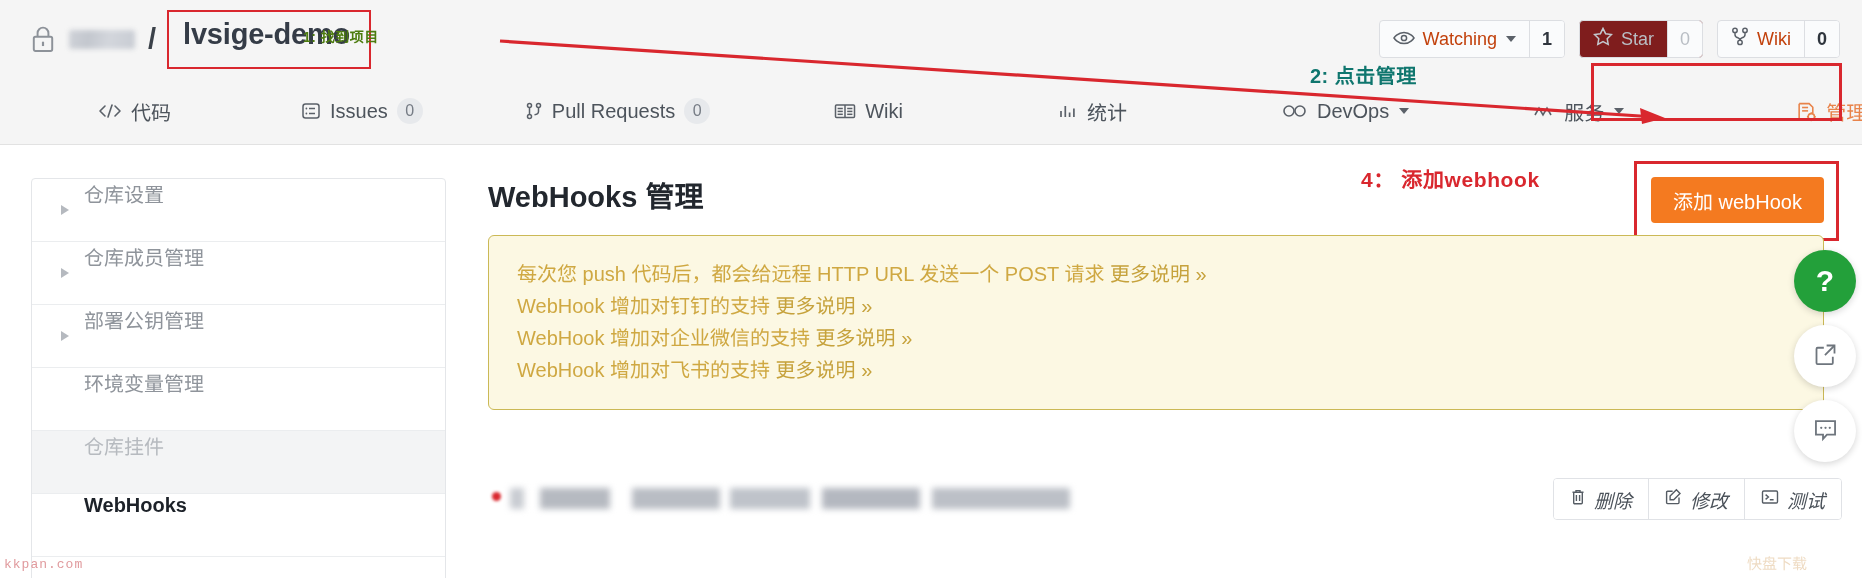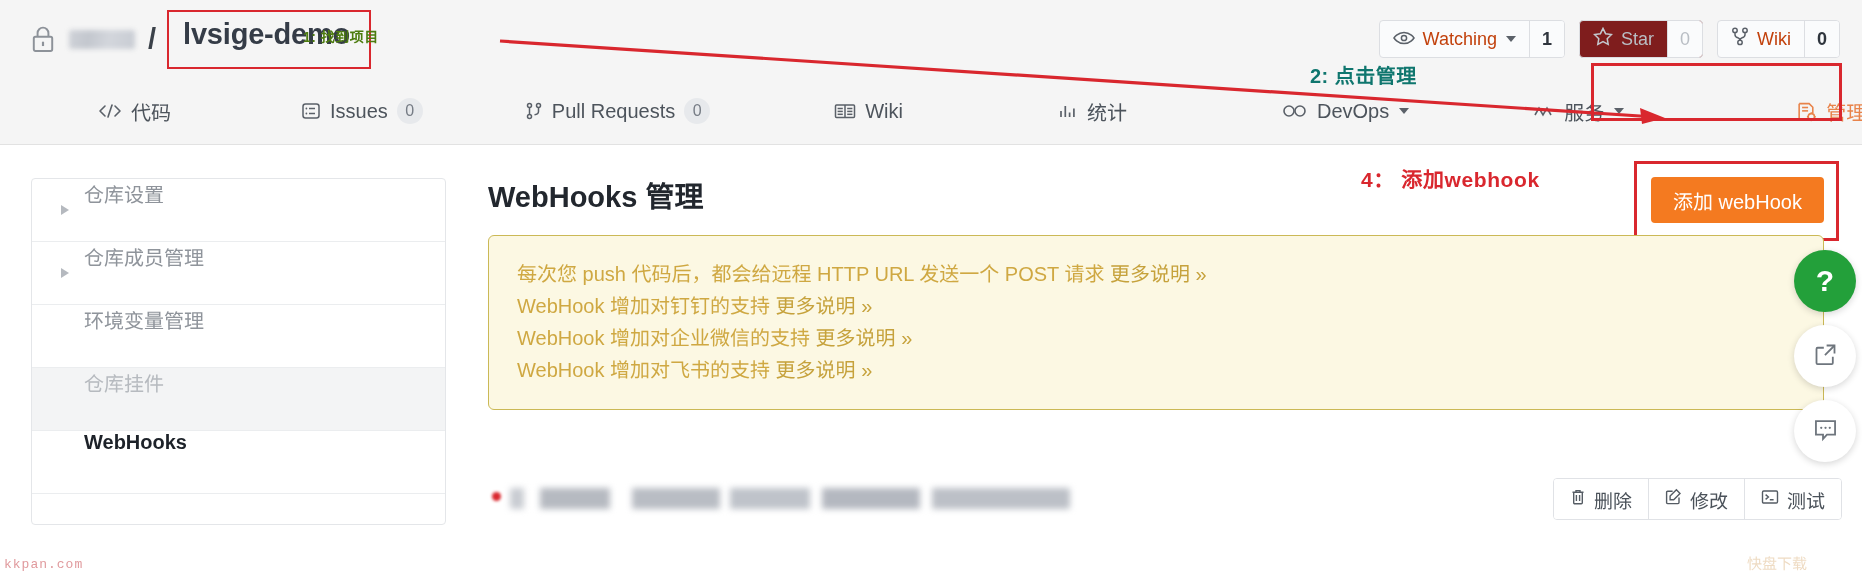--- a/index.html
+++ b/index.html
@@ -181,21 +181,21 @@
     padding: 16px 0 18px 28px;
   }
   .notice-line {
     font-size: 20px; color: #cfa842;
     line-height: 1.0; margin: 12px 0 11px 0;
   }
   .notice-line .lnk { color: #c6a23c; }
 
   .hook-row {
     position: absolute; left: 0; top: 333px;
-    width: 1336px; height: 58px;
+    width: 1336px; height: 58px; font-style: italic;
   }
   .hook-text-blur {
     position: absolute; left: 22px; top: 10px;
     width: 560px; height: 21px;
     border-radius: 2px;
     background:
       linear-gradient(90deg,
         #c9ccd2 0 14px, transparent 14px 30px,
         #b6bac1 30px 100px, transparent 100px 122px,
         #b9bdc4 122px 210px, transparent 210px 220px,
@@ -433,20 +433,24 @@
   <div class="page-body">
 
     <div class="sidebar">
       <div class="side-item">
         <span class="tri"></span>
         <span>仓库设置</span>
       </div>
       <div class="side-item">
         <span class="tri"></span>
         <span>仓库成员管理</span>
+      </div>
+      <div class="side-item">
+        <span class="tri"></span>
+        <span>部署公钥管理</span>
       </div>
       <div class="side-item" style="padding-left:52px">
         <span>环境变量管理</span>
       </div>
       <div class="side-item shaded" style="padding-left:52px">
         <span>仓库挂件</span>
       </div>
       <div class="side-item selected" style="padding-left:52px">
         <span>WebHooks</span>
       </div>

